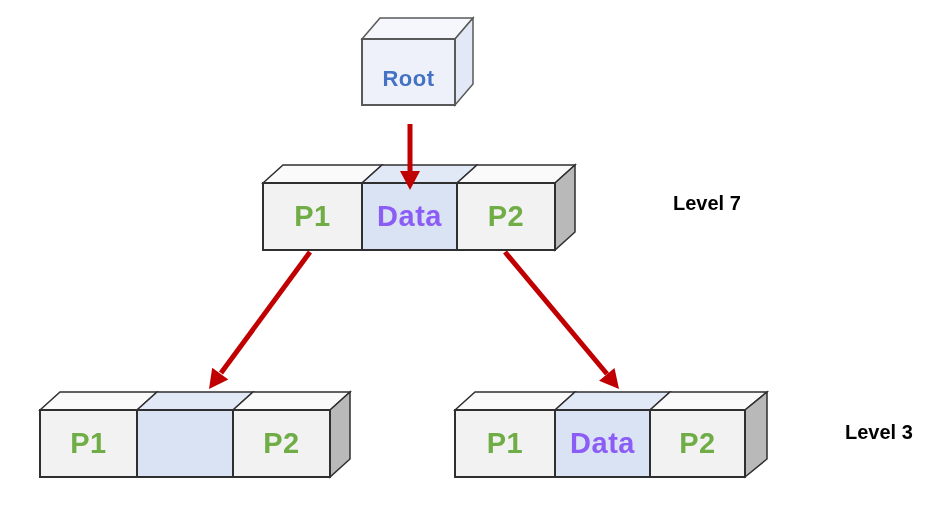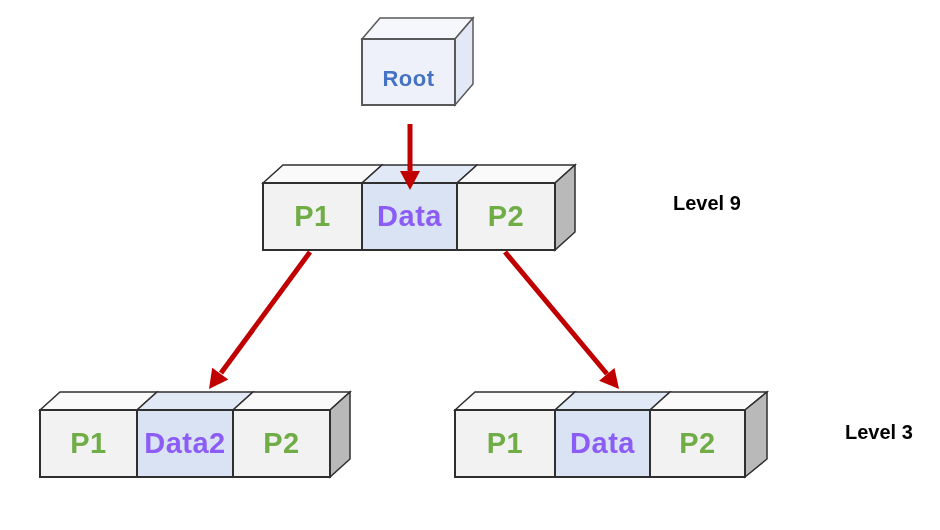--- a/index.html
+++ b/index.html
@@ -130,23 +130,22 @@
     </g>
   </svg>
 
   <div class="cell-label root-label" style="left:362px; top:39px; width:93px; height:66px;">Root</div>
 
   <div class="cell-label green" style="left:263px; top:183px; width:99px; height:67px;">P1</div>
   <div class="cell-label dark" style="left:362px; top:183px; width:95px; height:67px;">Data</div>
   <div class="cell-label green" style="left:457px; top:183px; width:98px; height:67px;">P2</div>
 
   <div class="cell-label green" style="left:40px; top:410px; width:97px; height:67px;">P1</div>
-  <div class="cell-label dark" style="left:137px; top:410px; width:96px; height:67px;">Data2</div>
   <div class="cell-label green" style="left:233px; top:410px; width:97px; height:67px;">P2</div>
 
   <div class="cell-label green" style="left:455px; top:410px; width:100px; height:67px;">P1</div>
   <div class="cell-label dark" style="left:555px; top:410px; width:95px; height:67px;">Data</div>
   <div class="cell-label green" style="left:650px; top:410px; width:95px; height:67px;">P2</div>
 
-  <div class="level-label" style="left:673px; top:192px;">Level 9</div>
+  <div class="level-label" style="left:673px; top:192px;">Level 7</div>
   <div class="level-label" style="left:845px; top:421px;">Level 3</div>
 
 </div>
 
 </body></html>

